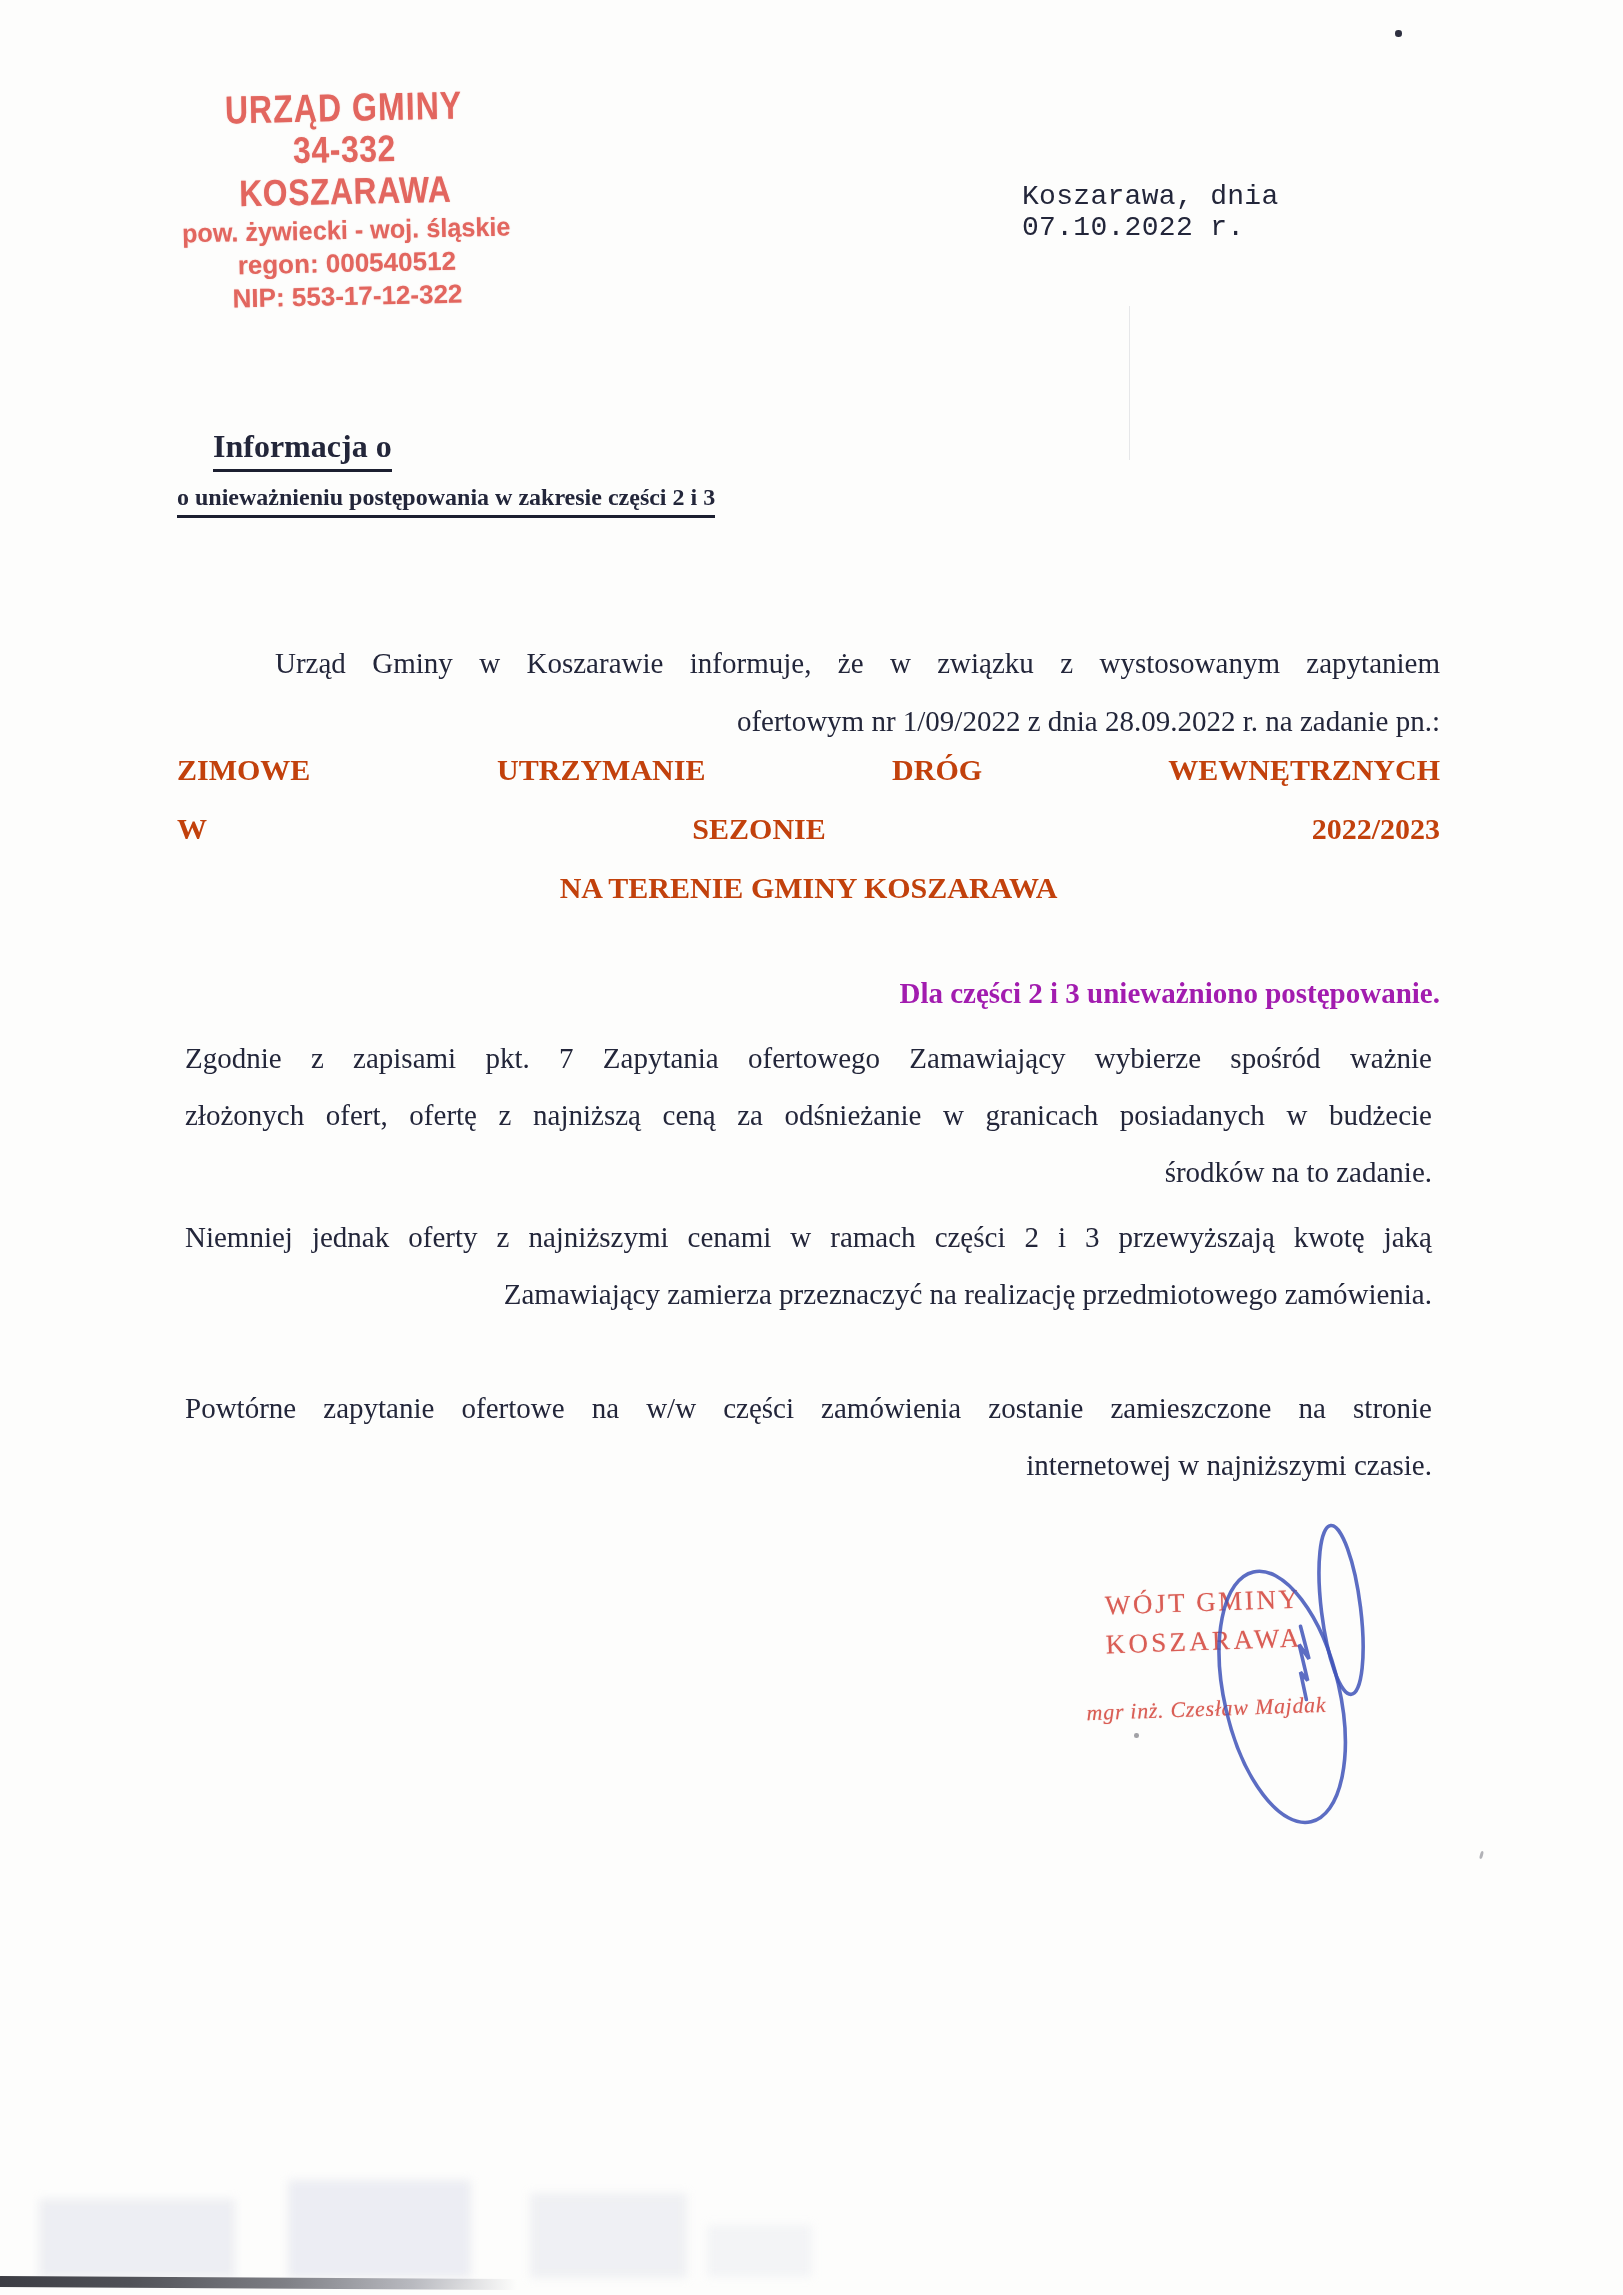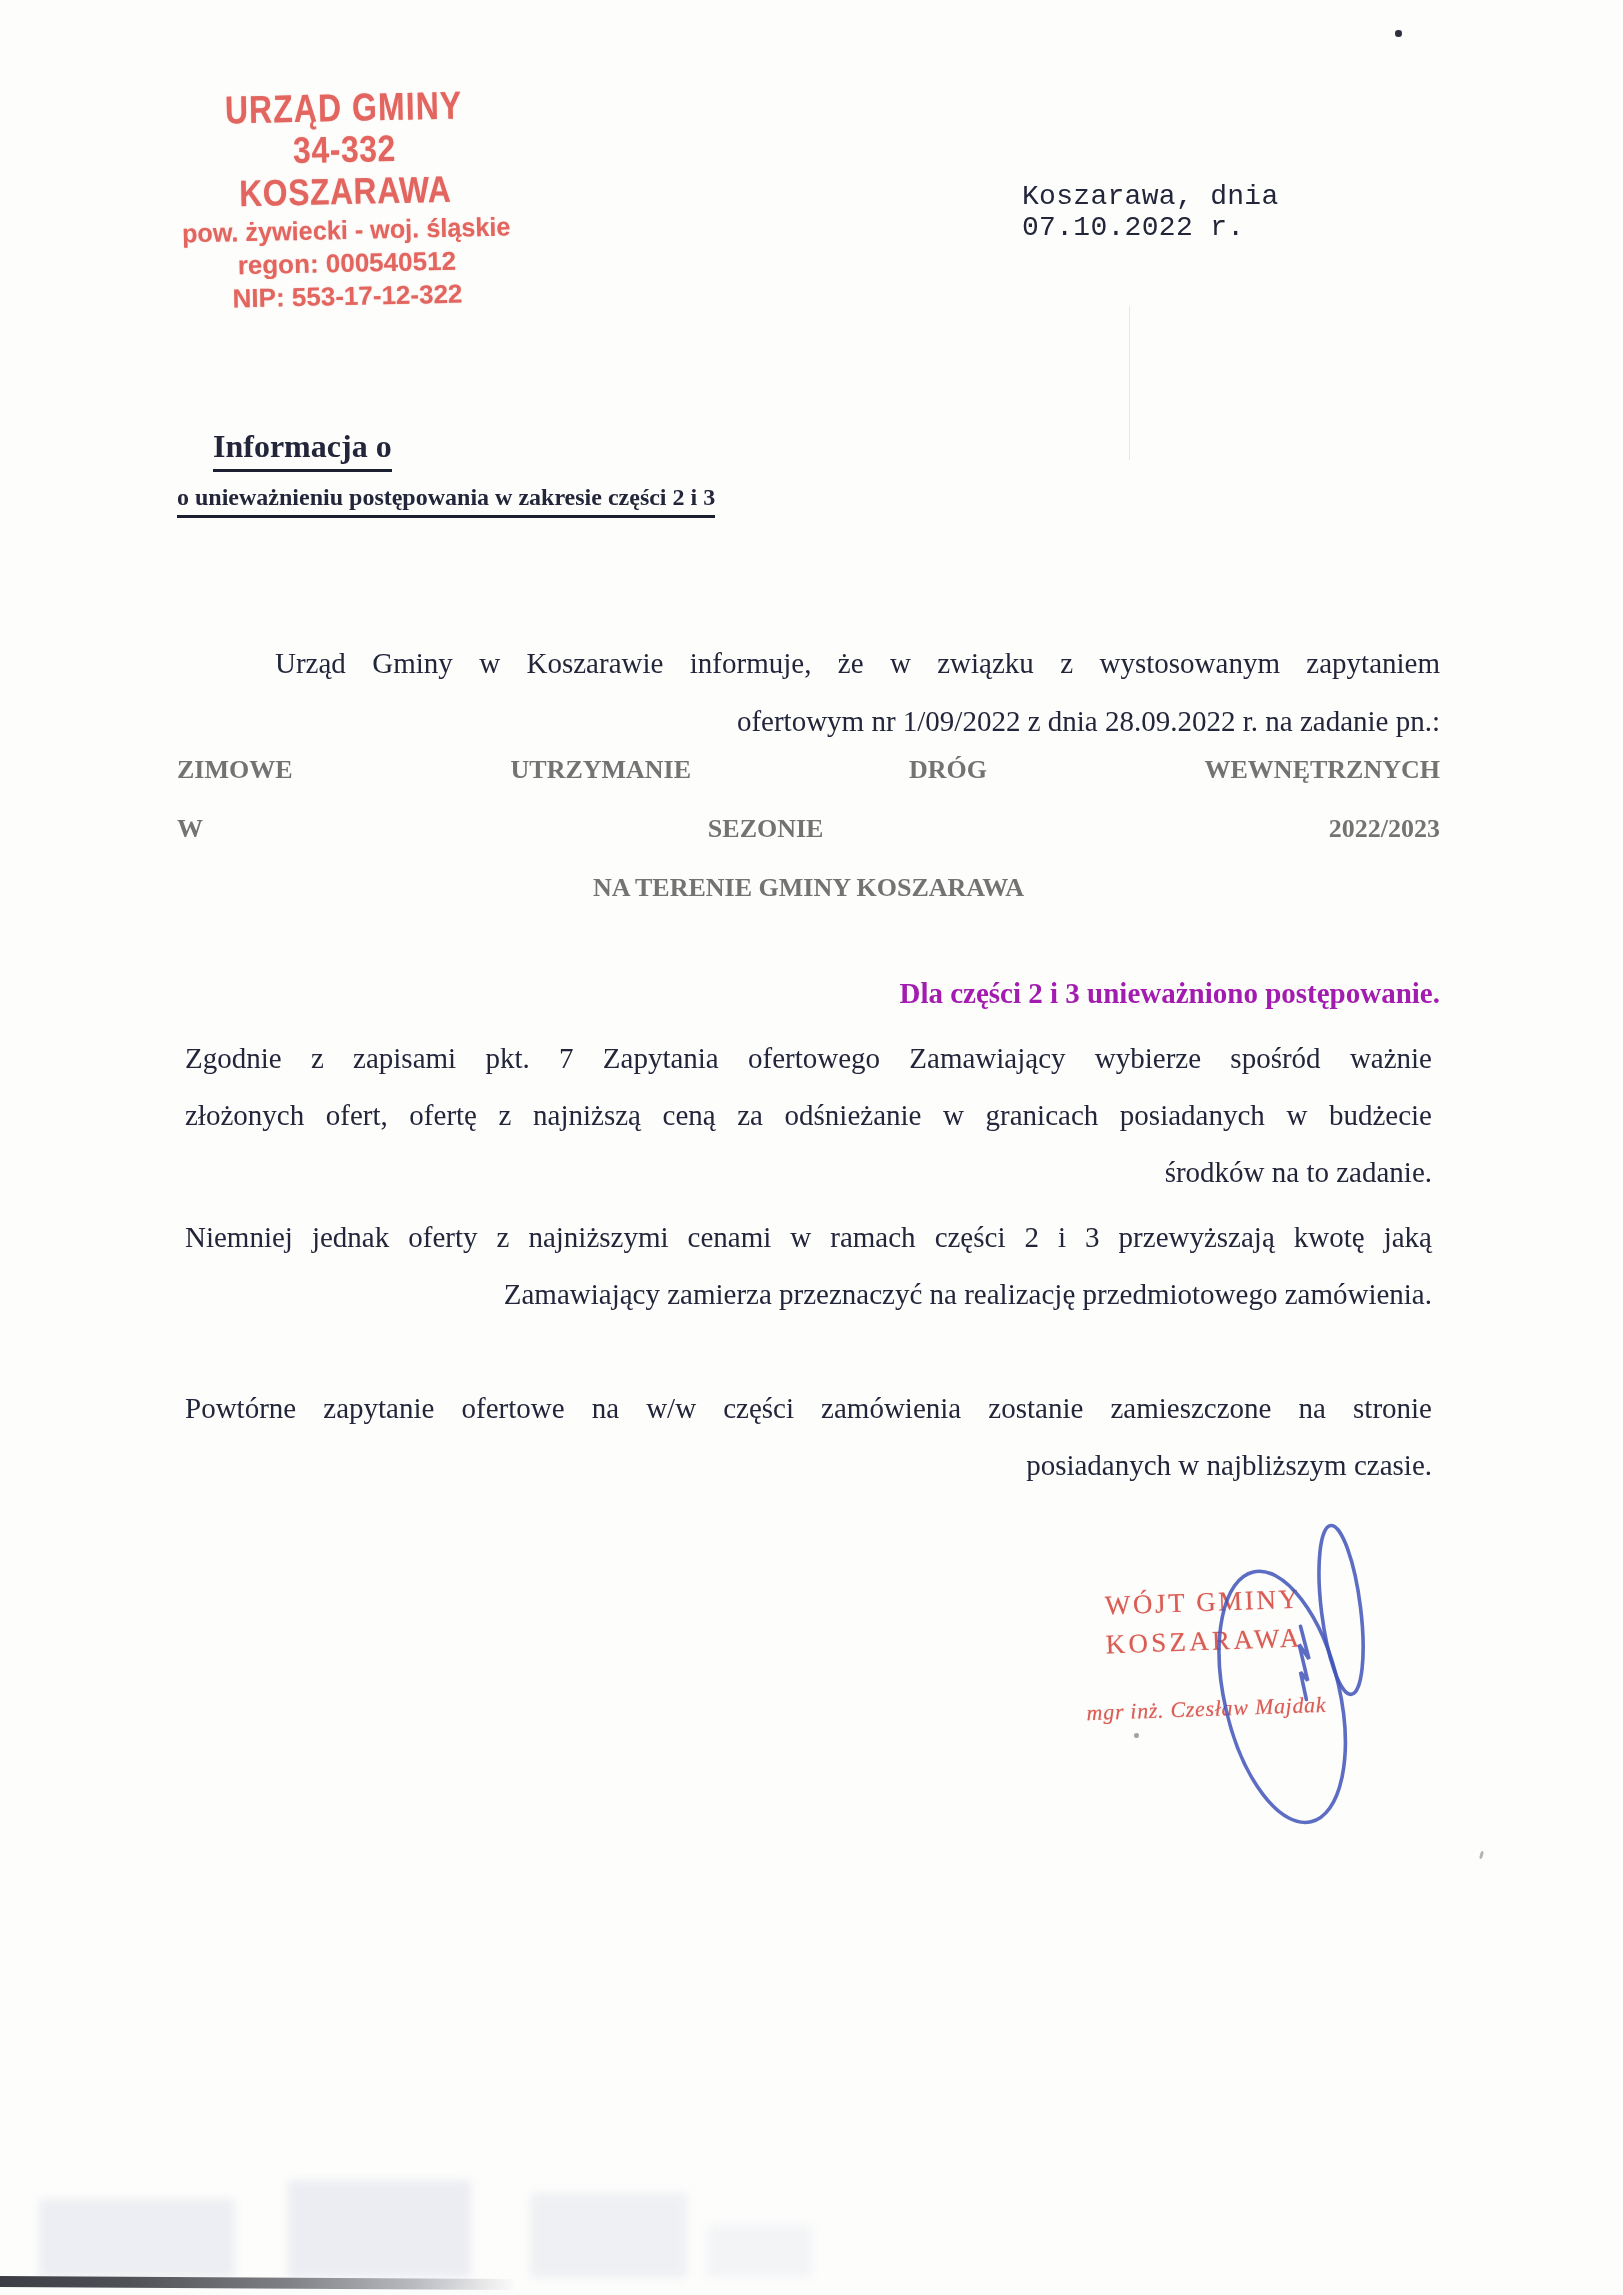--- a/index.html
+++ b/index.html
@@ -44,22 +44,22 @@
   #title-block{position:absolute;left:177px;top:427px;width:1263px;text-align:left;font-weight:bold;}
   #title-line-1{font-size:32px;line-height:39px;position:relative;left:36px;}
   #title-line-2{font-size:24px;line-height:39px;margin-top:12px;}
   .uline{border-bottom:3.3px solid #1c1f30;padding-bottom:4.6px;}
   
   .bodytext{font-size:29px;color:#23263a;text-align:right;}
   #intro{position:absolute;left:177px;top:634px;width:1263px;line-height:58px;}
   #intro .line:first-child{text-indent:98px;}
   #task-block{
     position:absolute;left:177px;top:740px;width:1263px;
-    text-align:center;font-weight:bold;font-size:26px;line-height:59px;
-    color:#737373;
+    text-align:center;font-weight:bold;font-size:30px;line-height:59px;
+    color:#c2410c;
   }
   #main-block{position:absolute;left:177px;top:965px;width:1263px;line-height:57px;}
   #annulment-statement{font-weight:bold;color:#a21caf;}
   .para{margin:8px;}
   #paragraph-repeat{margin-top:57px;}
   .line{white-space:normal;}
   .jline{text-align-last:justify;}
   
   #signature-stamp{
     position:absolute;left:1077px;top:1585px;width:255px;
@@ -131,21 +131,21 @@
         <div class="line jline">Zgodnie z zapisami pkt. 7 Zapytania ofertowego Zamawiający wybierze spośród ważnie</div>
         <div class="line jline">złożonych ofert, ofertę z najniższą ceną za odśnieżanie w granicach posiadanych w budżecie</div>
         <div class="line">środków na to zadanie.</div>
       </div>
     <div id="paragraph-exceed" class="para">
         <div class="line jline">Niemniej jednak oferty z najniższymi cenami w ramach części 2 i 3 przewyższają kwotę jaką</div>
         <div class="line">Zamawiający zamierza przeznaczyć na realizację przedmiotowego zamówienia.</div>
       </div>
     <div id="paragraph-repeat" class="para">
         <div class="line jline">Powtórne zapytanie ofertowe na w/w części zamówienia zostanie zamieszczone na stronie</div>
-        <div class="line">posiadanych w najbliższym czasie.</div>
+        <div class="line">internetowej w najniższymi czasie.</div>
       </div>
   </div>
 
   <div id="signature-stamp">
     <div class="sig-title">WÓJT GMINY</div>
     <div class="sig-title sig-title2">KOSZARAWA</div>
     <div id="signature-name">mgr inż. Czesław Majdak</div>
   </div>
 
   <svg id="pen-signature" width="223" height="327" viewBox="0 0 340 500">

